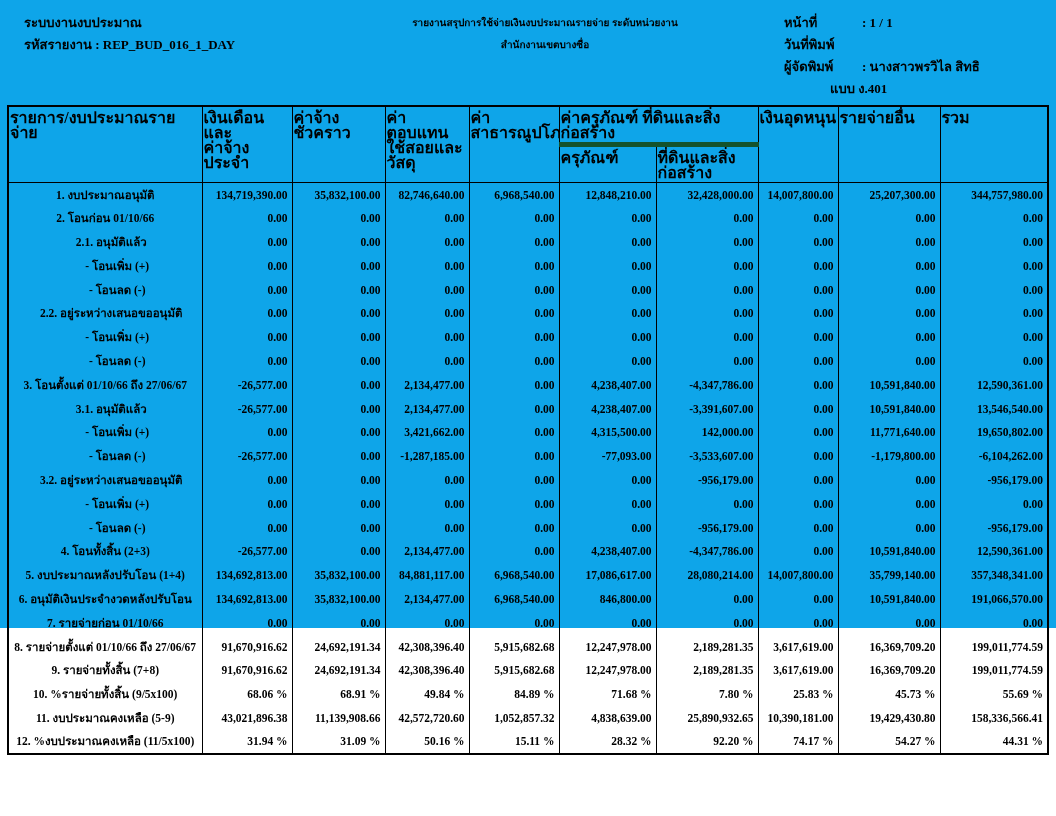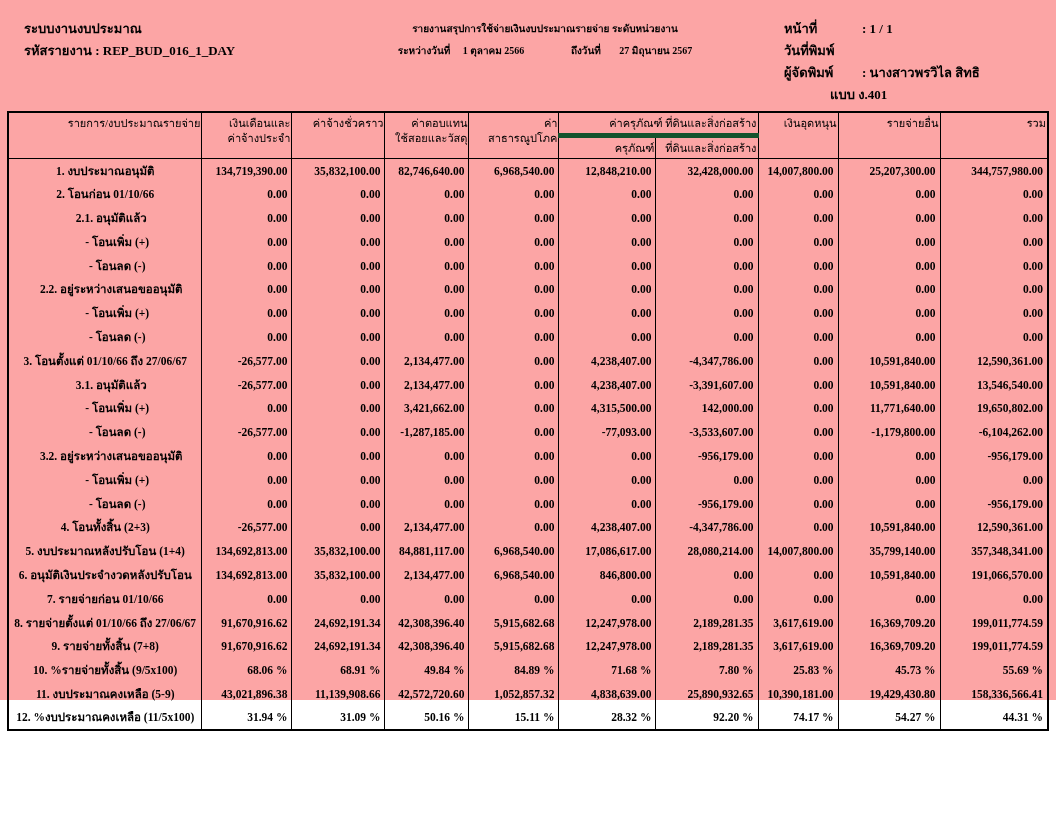--- a/index.html
+++ b/index.html
@@ -4,21 +4,21 @@
 <style>
   * { margin: 0; padding: 0; box-sizing: border-box; }
   html, body { background: #ffffff; }
   body {
     width: 1056px; height: 816px;
     font-family: "Liberation Serif", "DejaVu Serif", serif;
     color: #000;
     font-weight: bold;
     overflow: hidden;
   }
-  .page { position: relative; width: 1056px; height: 700px; background: #fca5a5; padding-top: 16px; }
+  .page { position: relative; width: 1056px; height: 628px; background: #0ea5e9; padding-top: 10px; }
 
   
   .report-header { display: flex; width: 100%; padding: 2px 6px 0 6px; }
   .hdr-left { width: 300px; padding-left: 18px; font-size: 13px; line-height: 22px; }
   .hdr-center { flex: 1; text-align: center; font-size: 10px; line-height: 22px; }
   .hdr-center .rng span { display: inline-block; }
   .hdr-center .rng .gap-s { margin: 0 10px; }
   .hdr-center .rng .gap-l { margin-left: 34px; margin-right: 16px; }
   .hdr-right { width: 266px; font-size: 13px; line-height: 22px; }
   .hdr-right .kv { display: flex; }
@@ -29,23 +29,23 @@
   
   table.budget {
     border-collapse: collapse;
     table-layout: fixed;
     width: 1040px;
     margin: 5px auto 0 auto;
     border: 2px solid #000;
   }
   table.budget th {
     border: 1px solid #000;
-    font-size: 11px;
-    font-weight: normal;
-    text-align: right;
+    font-size: 16px;
+    font-weight: bold;
+    text-align: left;
     vertical-align: top;
     padding: 3px 1px 2px 1px;
     line-height: 15px;
     overflow: hidden;
   }
   table.budget td {
     border-left: 1px solid #000;
     border-right: 1px solid #000;
     font-size: 11.5px;
     height: 23.8px;
@@ -65,26 +65,21 @@
 
 <div class="page">
 
   <div class="report-header">
     <div class="hdr-left">
       <div>ระบบงานงบประมาณ</div>
       <div>รหัสรายงาน : REP_BUD_016_1_DAY</div>
     </div>
     <div class="hdr-center">
       <div>รายงานสรุปการใช้จ่ายเงินงบประมาณรายจ่าย  ระดับหน่วยงาน</div>
-      <div class="rng">
-        <span>ระหว่างวันที่</span>
-        <span class="gap-s">1 ตุลาคม 2566</span>
-        <span class="gap-l">ถึงวันที่</span>
-        <span>27 มิถุนายน 2567</span>
-      </div>
+      <div>สำนักงานเขตบางซื่อ</div>
     </div>
     <div class="hdr-right">
       <div class="kv">
         <span class="k">หน้าที่</span>
         <span class="v">: 1 / 1</span>
       </div>
       <div class="kv">
         <span class="k">วันที่พิมพ์</span>
       </div>
       <div class="kv">

